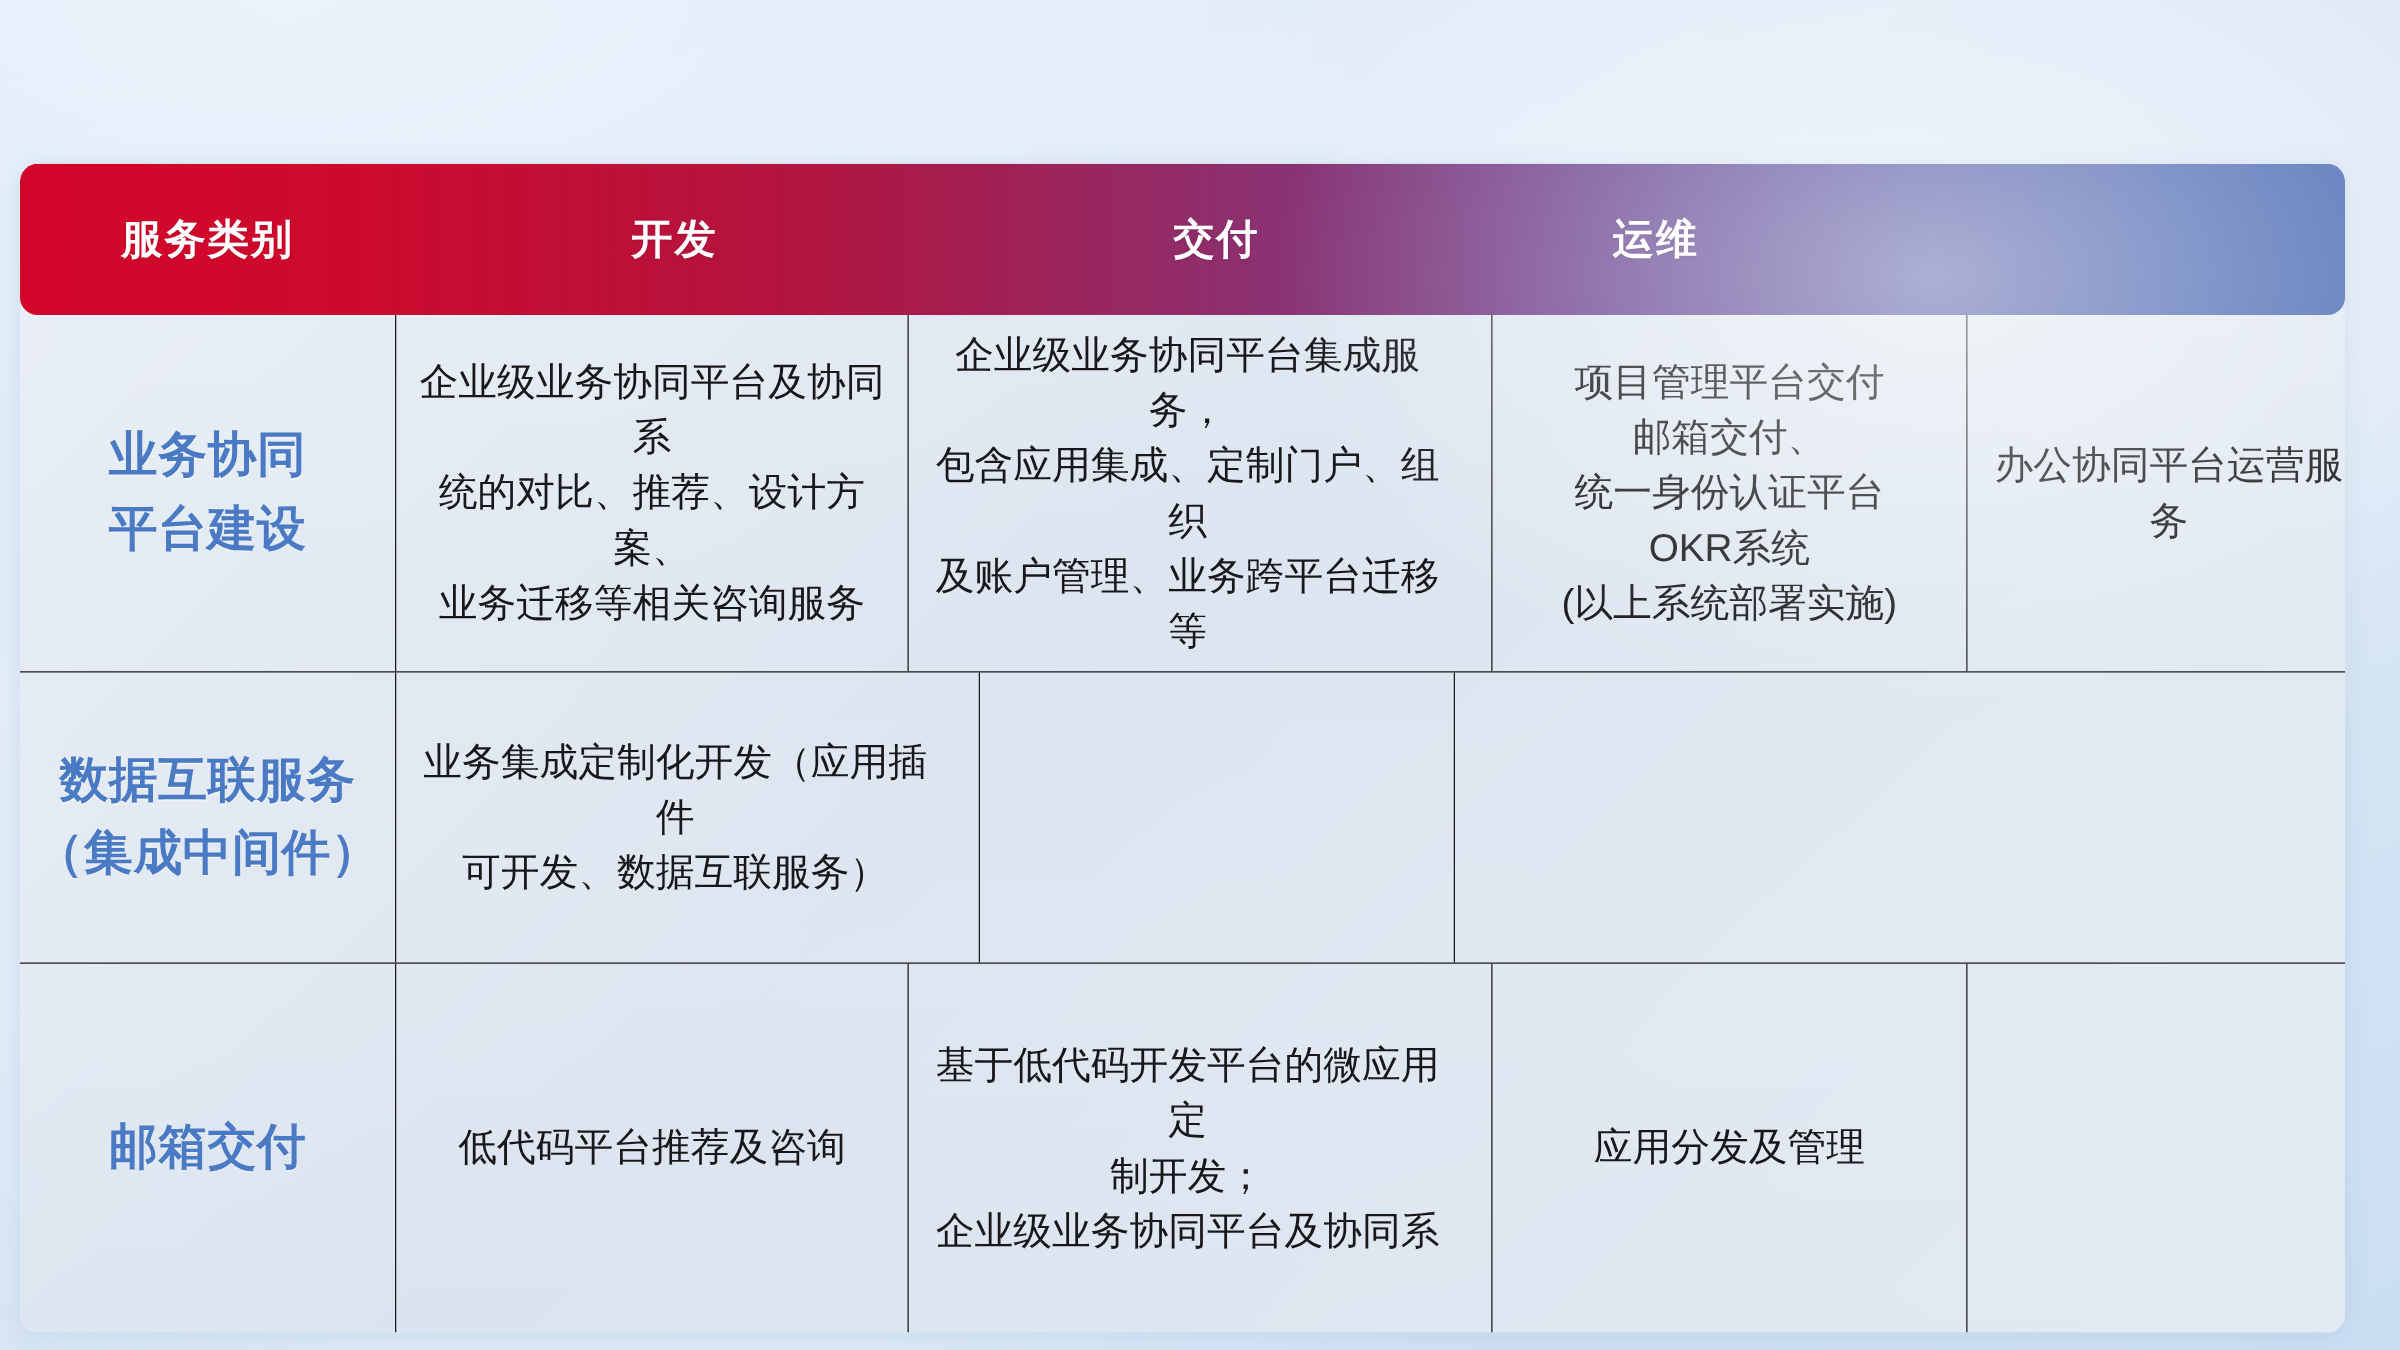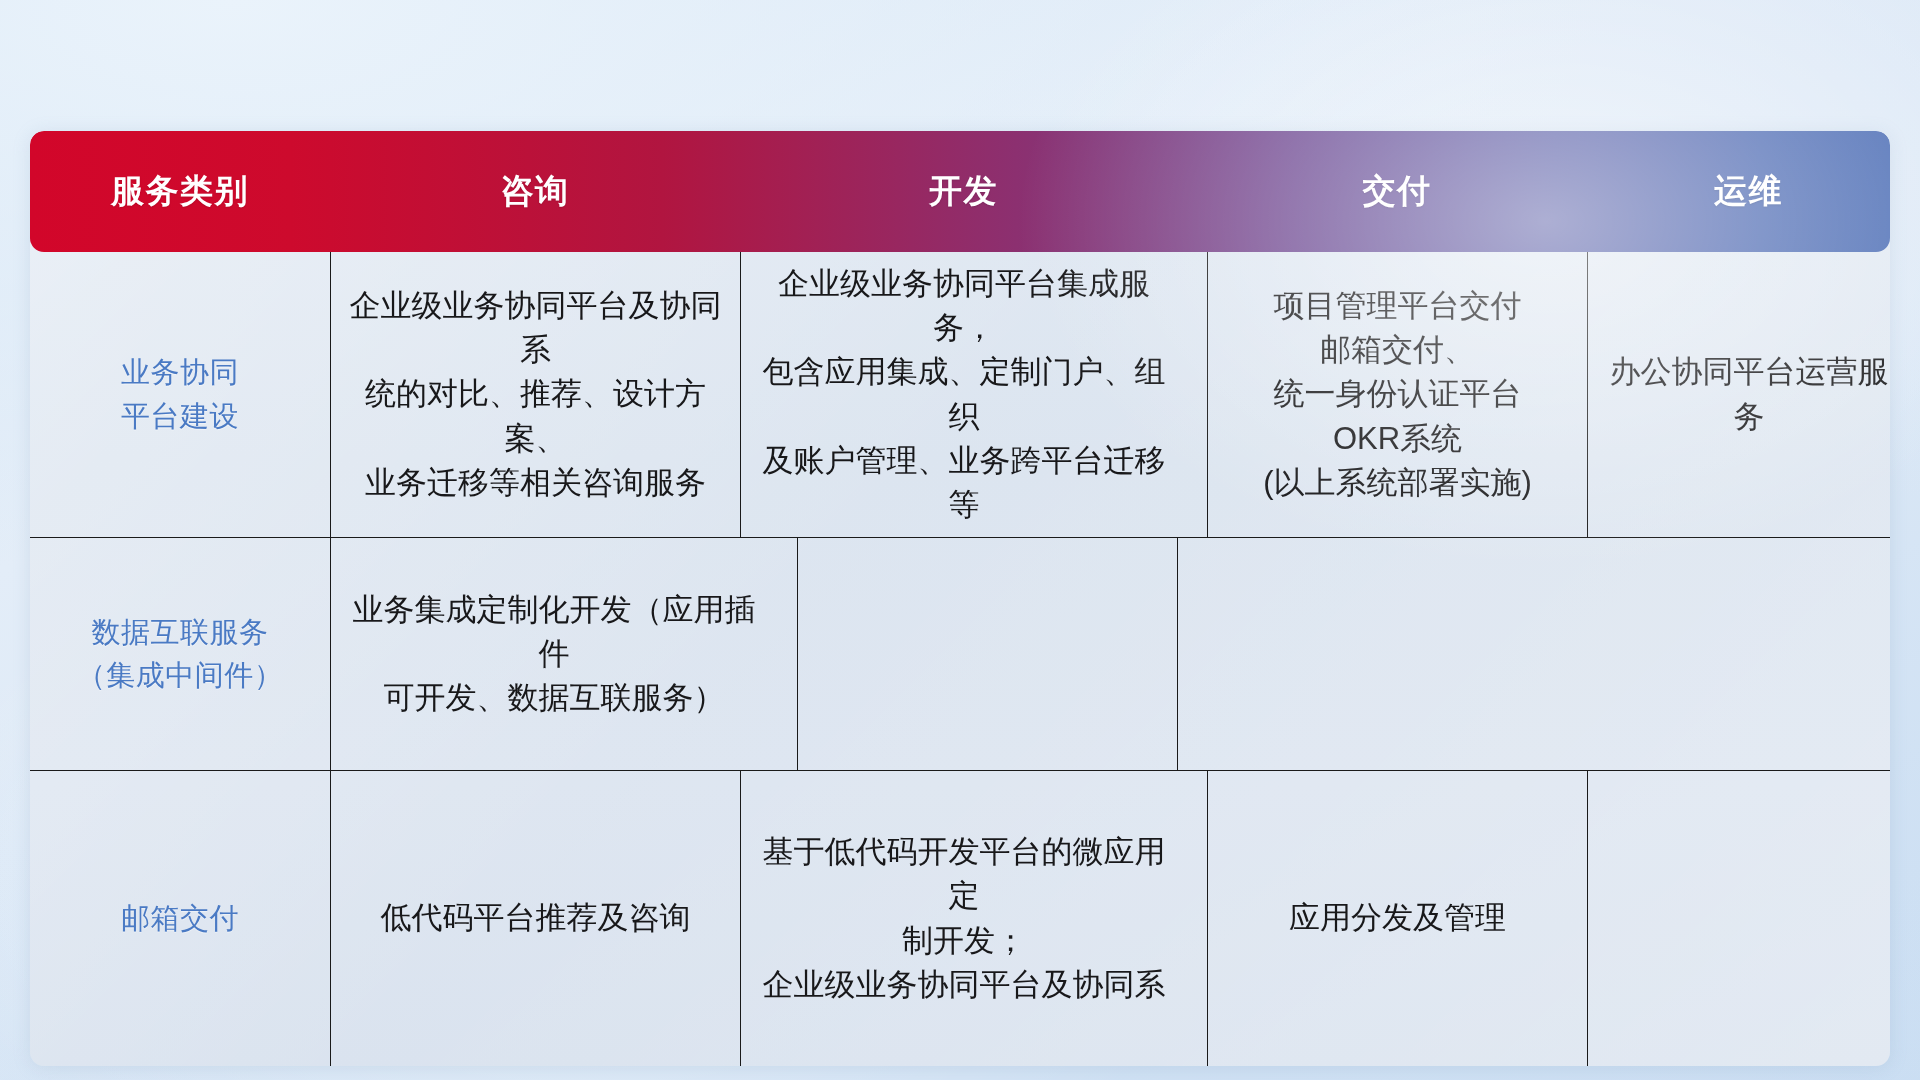--- a/index.html
+++ b/index.html
@@ -45,21 +45,21 @@
     width: 55%;
     height: 65%;
     border-radius: 50%;
     background: radial-gradient(closest-side, rgba(255,255,255,0.5), rgba(255,255,255,0));
     pointer-events: none;
   }
 
   
   .table-card {
     position: absolute;
-    left: 30px;
+    left: 16px;
     top: 131px;
     width: 1860px;
     border-radius: 14px;
     background:
       linear-gradient(135deg, rgba(255,255,255,0.42) 0%, rgba(255,255,255,0.10) 45%, rgba(255,255,255,0.30) 100%),
       linear-gradient(180deg, #dde6f1 0%, #d8e2ee 35%, #dae3ef 70%, #d6e0ed 100%);
     box-shadow: 0 2px 18px rgba(120,150,185,0.18);
     overflow: hidden;
   }
 
@@ -107,22 +107,22 @@
     padding: 14px 10px;
     font-size: 31px;
     line-height: 1.42;
     color: #18181a;
     border-left: 1.6px solid #1a1a1a;
     white-space: pre-line;
   }
   .td.first {
     border-left: none;
     color: #4a7ac4;
-    font-weight: normal;
-    font-size: 29px;
+    font-weight: bold;
+    font-size: 39px;
     line-height: 1.5;
     letter-spacing: 0.5px;
     text-shadow: 0 1px 1px rgba(255,255,255,0.5);
   }
 
   
   .c0 { width: 300px; flex: 0 0 300px; }
   .c1 { width: 410px; flex: 0 0 410px; }
   .c2 { width: 447px; flex: 0 0 447px; }
   .c3 { width: 380px; flex: 0 0 380px; margin-left: 20px; }
@@ -134,21 +134,20 @@
 </style>
 </head>
 <body>
 
 <div id="page">
 
   <div class="table-card">
 
     <div class="thead">
       <div class="th c0">服务类别</div>
-      <div class="th c1">咨询</div>
       <div class="th c2">开发</div>
       <div class="th c3">交付</div>
       <div class="th c4">运维</div>
     </div>
 
     <div class="tbody">
 
       <div class="tr r0">
         <div class="td first c0">业务协同
 平台建设</div>

